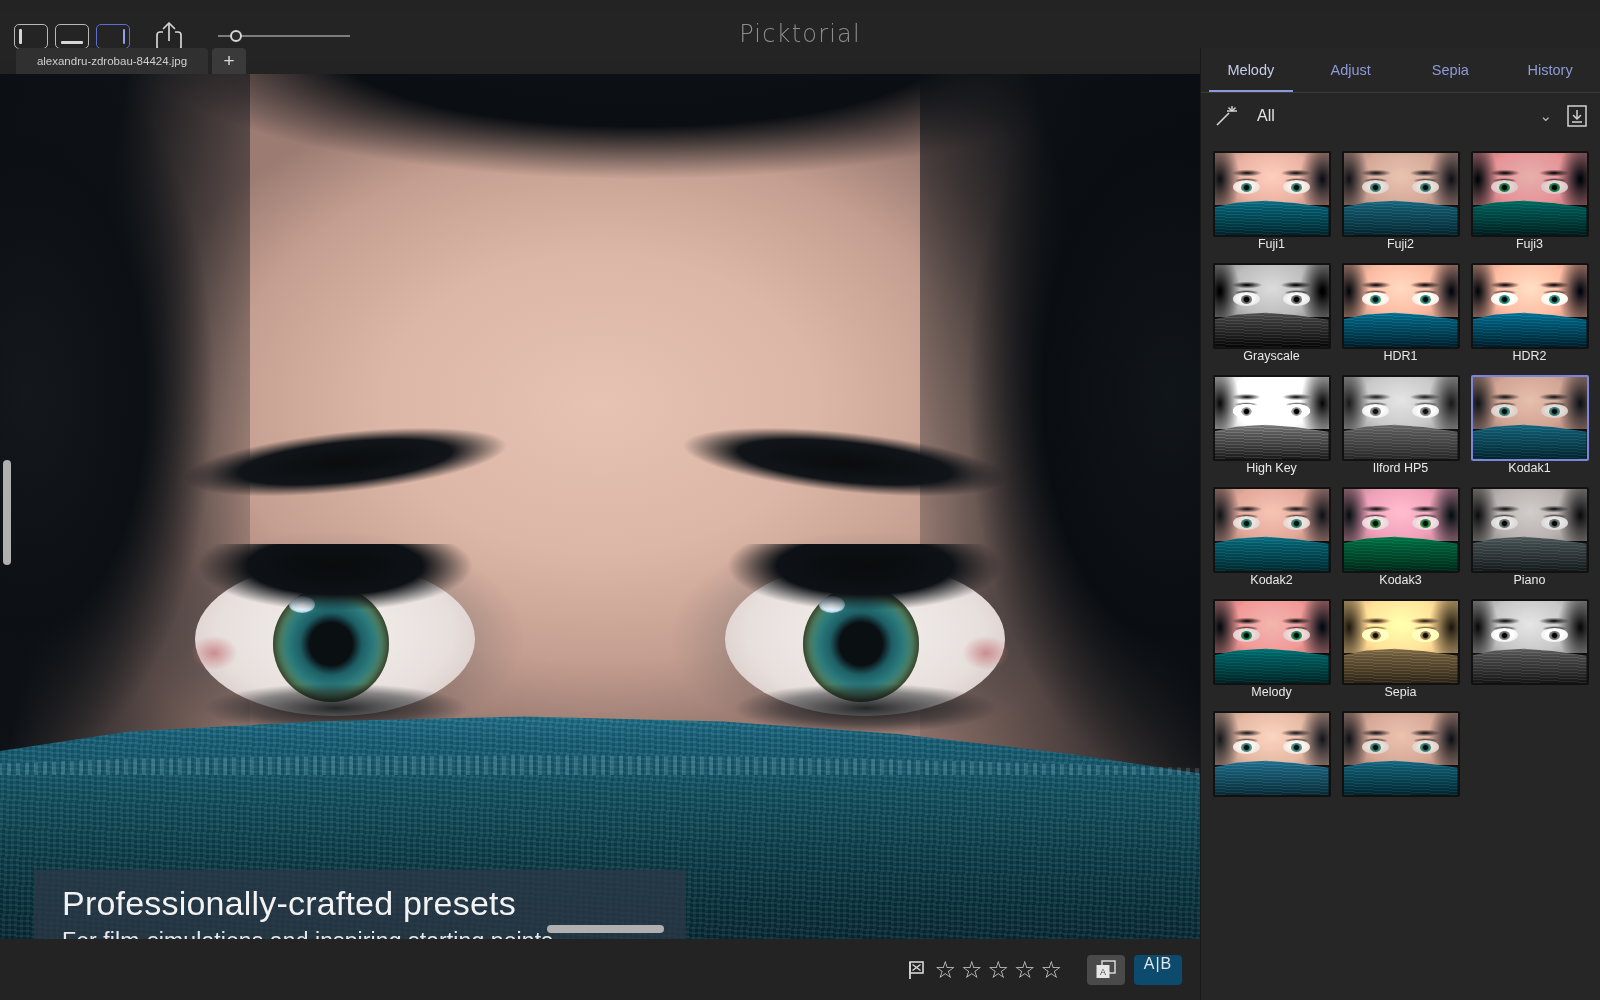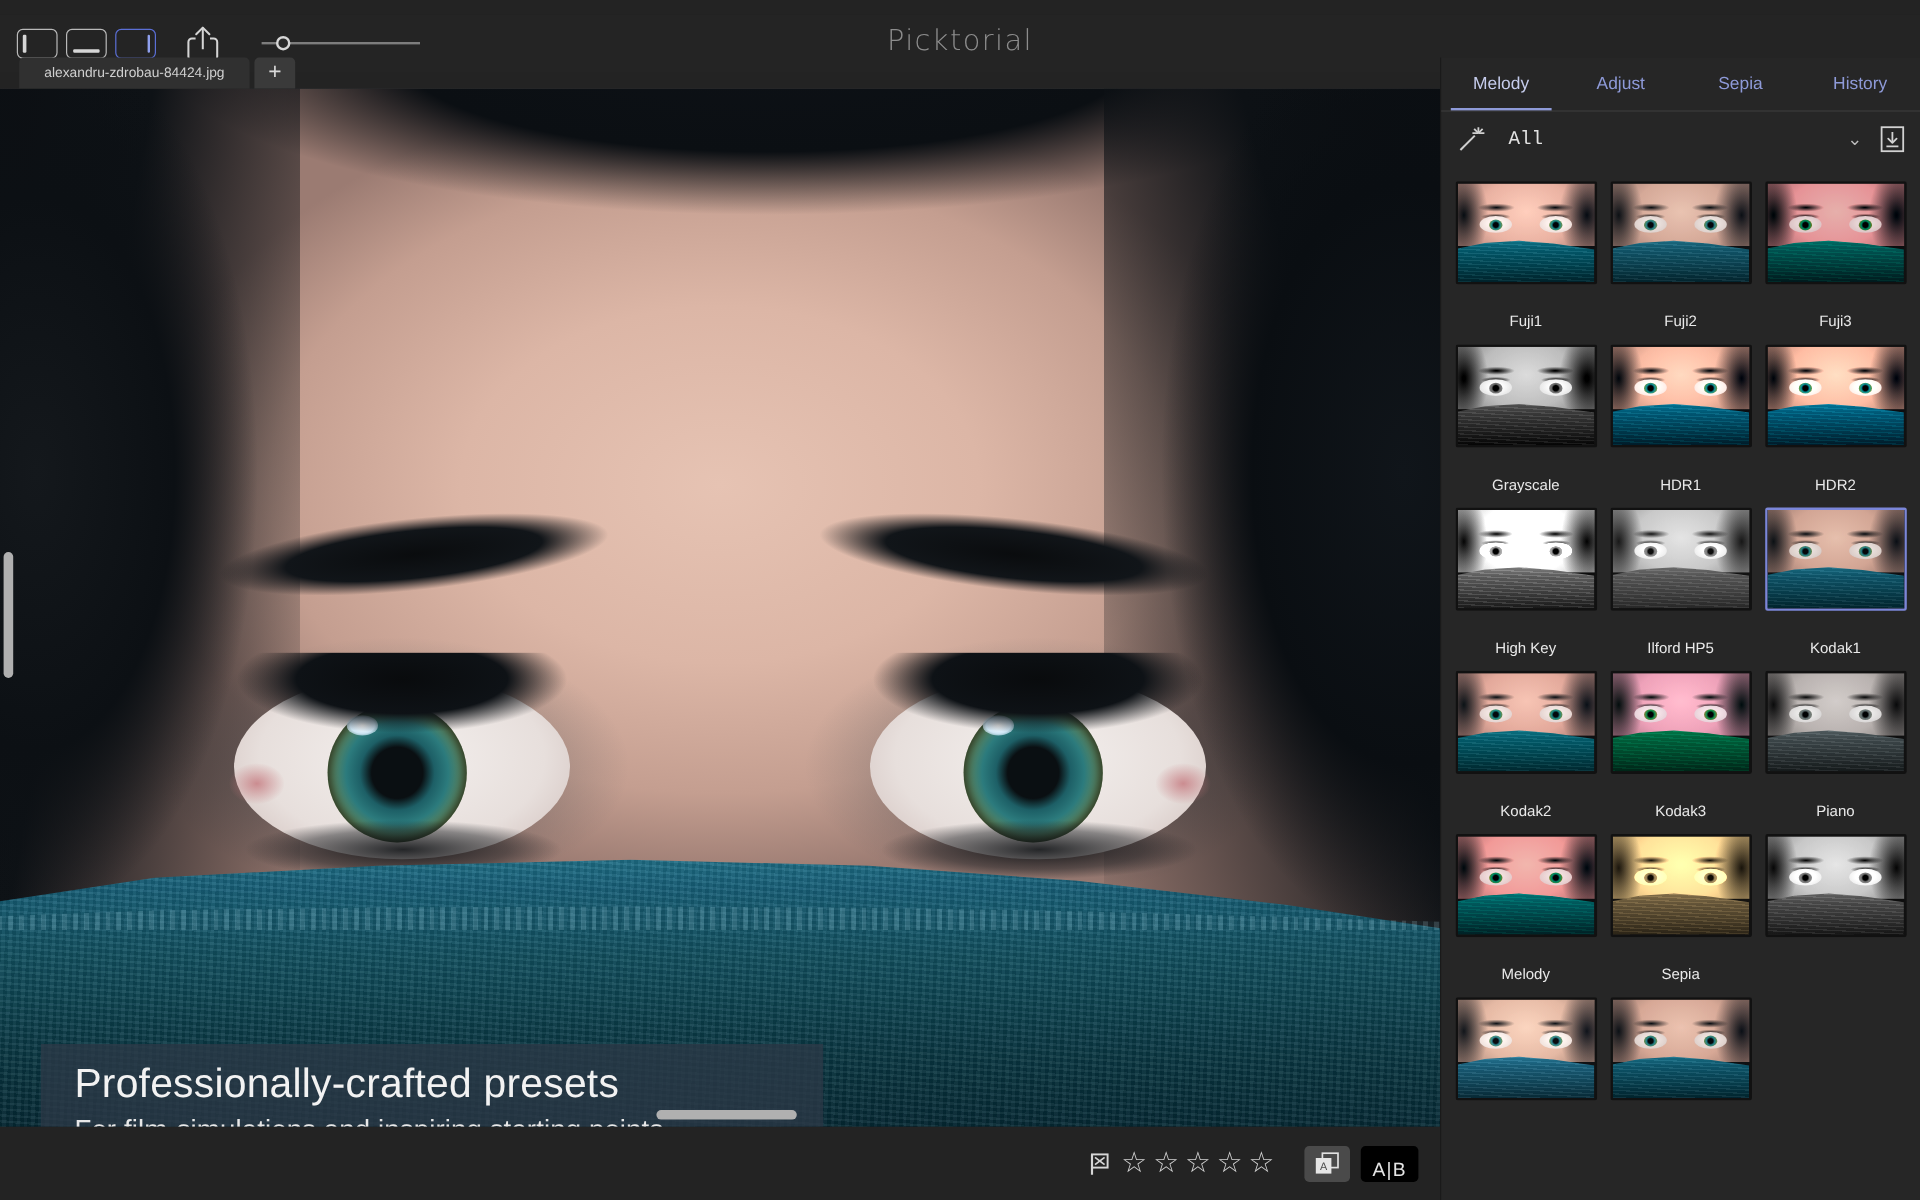--- a/index.html
+++ b/index.html
@@ -168,22 +168,22 @@
     padding-right: 18px;
   }
   .rating { display: flex; align-items: center; gap: 5px; margin-right: 16px; }
   .flagx { width: 22px; height: 22px; }
   .star { font-size: 24px; color: #d2d2d2; line-height: 1; }
   .sqbtn {
     width: 38px; height: 30px; background: #4a4a4a; border-radius: 4px;
     display: flex; align-items: center; justify-content: center; margin-left: 9px;
   }
   .abbtn {
-    width: 48px; height: 30px; background: #000000; border-radius: 4px;
-    display: flex; align-items: flex-end; justify-content: center; margin-left: 9px;
+    width: 48px; height: 30px; background: #0c4a6e; border-radius: 4px;
+    display: flex; align-items: flex-start; justify-content: center; margin-left: 9px;
     color: #e6e6e6; font-size: 16px; letter-spacing: 1px;
   }
 
   
   .rpanel {
     position: absolute; right: 0; top: 48px; width: 400px; height: 952px;
     background: #262626; border-left: 1px solid #1a1a1a;
   }
   .rtabs { display: flex; height: 44px; align-items: center; }
   .rtab {
@@ -191,36 +191,36 @@
     display: flex; align-items: center; justify-content: center;
   }
   .rtab.active { color: #c5ccec; }
   .rtab.active::after {
     content: ''; position: absolute; left: 8px; right: 8px; bottom: 0; height: 2px; background: #8e9ad8;
   }
   .rtabs-sep { height: 1px; background: #3a3a3a; margin: 0 0 0 0; }
 
   .filterbar { height: 46px; display: flex; align-items: center; padding: 0 12px; }
   .wand { width: 26px; height: 26px; margin-right: 18px; }
-  .filter-label { color: #e2e2e2; font-size: 16px; flex: 1; font-family: Liberation Mono, monospace; }
+  .filter-label { color: #e2e2e2; font-size: 16px; flex: 1; }
   .chev { color: #bcbcbc; font-size: 15px; margin-right: 14px; }
   .importicon { width: 22px; height: 24px; }
 
   .presets-scroll {
     position: absolute; left: 0; top: 92px; right: 0; bottom: 58px; overflow: hidden;
     padding: 4px 0 0 0;
   }
   .pgrid { display: grid; grid-template-columns: repeat(3,1fr); gap: 0; padding: 0 6px; }
   .pitem { display: flex; flex-direction: column; align-items: center; padding: 7px 0 5px 0; }
   .pthumb {
     width: 118px; height: 86px; border-radius: 2px; overflow: hidden; position: relative;
     background: #111; border: 2px solid transparent;
   }
   .pitem.sel .pthumb { border-color: #7b86d8; }
-  .plabel { color: #e9e9e9; font-size: 12.5px; margin-top: 24px; font-weight: 500; }
+  .plabel { color: #e9e9e9; font-size: 12.5px; margin-top: 0; font-weight: 500; }
 
   
   .mini { position: absolute; inset: 0; }
   .mini .mskin {
     position: absolute; left: 0; top: 0; width: 100%; height: 63%;
     background: radial-gradient(ellipse 56% 90% at 50% 45%, #e3c0b0 0%, #cfa798 60%, #9d7e74 100%);
   }
   .mini .mhairL { position: absolute; left: -6%; top: -8%; width: 30%; height: 90%;
     background: radial-gradient(ellipse 70% 60% at 35% 45%, #12161a 0%, rgba(14,18,22,0) 85%); }
   .mini .mhairR { position: absolute; right: -8%; top: -8%; width: 34%; height: 90%;

